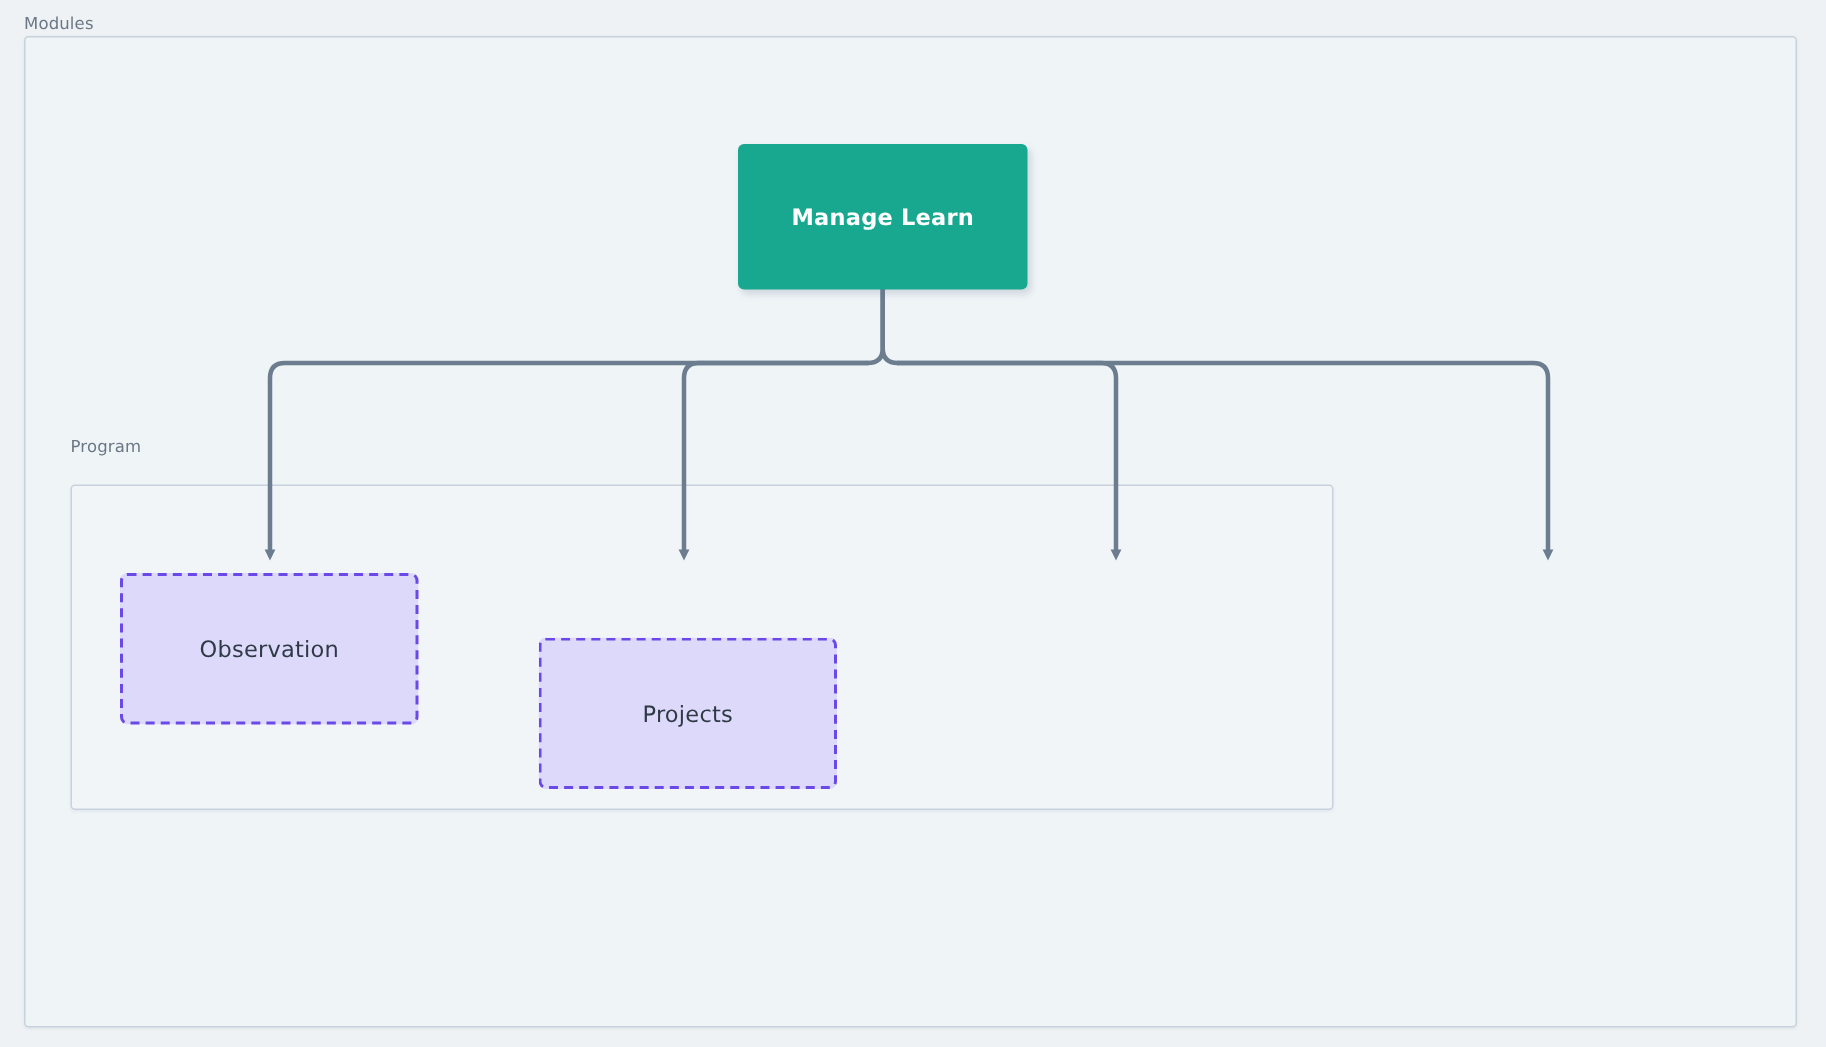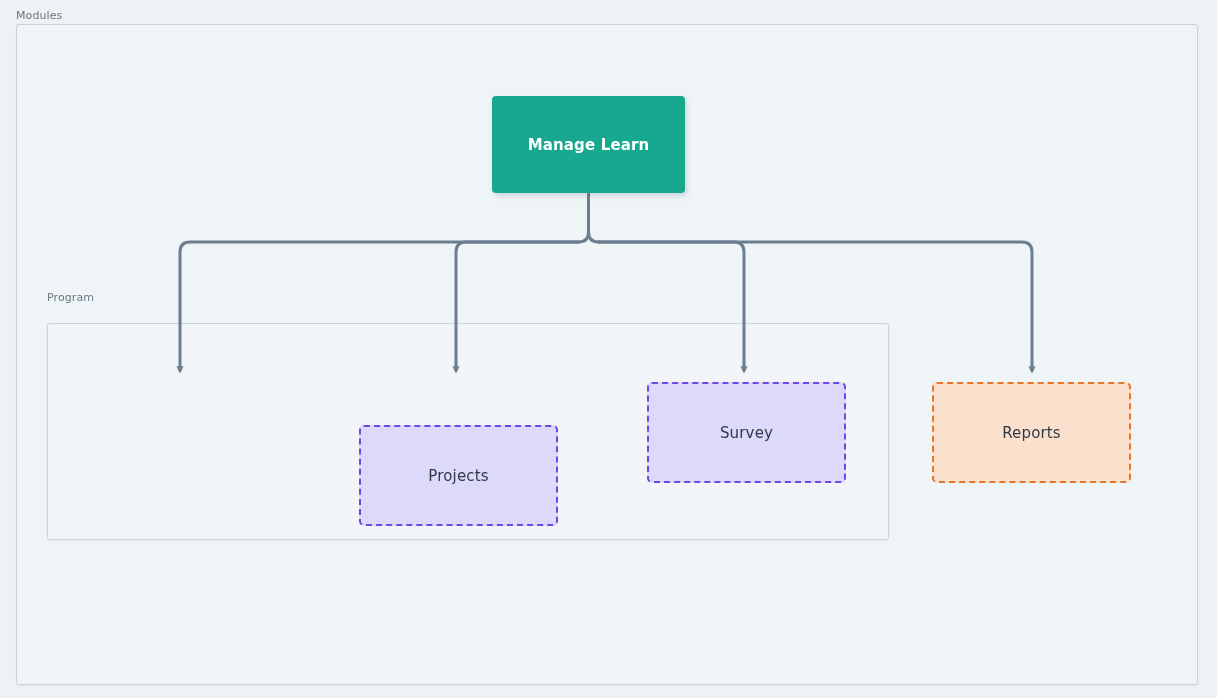--- a/index.html
+++ b/index.html
@@ -154,26 +154,23 @@
       <path d="M 598.5 242 L 734 242 Q 744 242 744 252 L 744 370" marker-end="url(#arrow)"></path>
 
       <path d="M 598.5 242 L 1022 242 Q 1032 242 1032 252 L 1032 370" marker-end="url(#arrow)"></path>
     </g>
   </svg>
 
   <div class="node node-root">
     <span class="node-label">Manage Learn</span>
   </div>
 
+  <div class="node node-leaf leaf-purple pos-observation">
+    <span class="node-label">Observation</span>
+  </div>
 
   <div class="node node-leaf leaf-purple pos-projects">
     <span class="node-label">Projects</span>
   </div>
 
-  <div class="node node-leaf leaf-purple pos-survey">
-    <span class="node-label">Survey</span>
-  </div>
 
-  <div class="node node-leaf leaf-orange pos-reports">
-    <span class="node-label">Reports</span>
-  </div>
 
 </div>
 
 </body></html>

